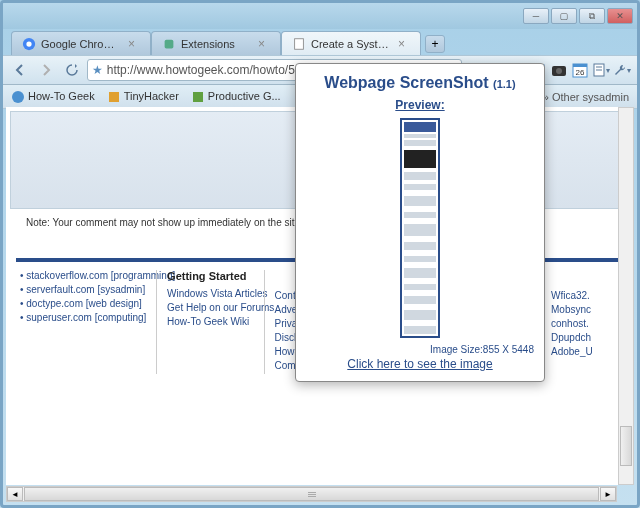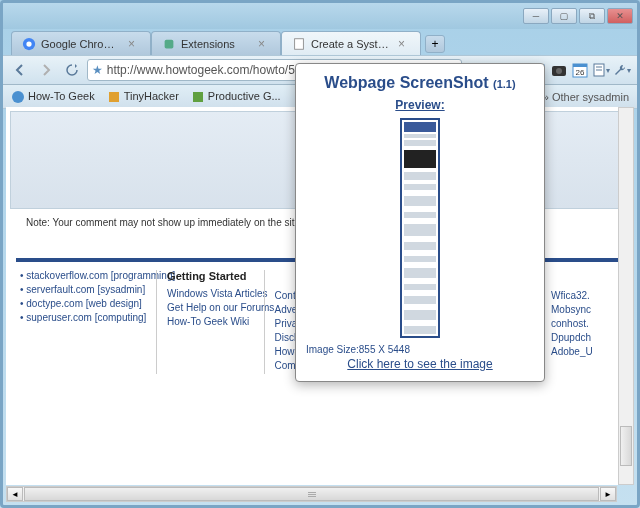--- a/index.html
+++ b/index.html
@@ -39,21 +39,21 @@
 .footer-col li::before{content:"• ";color:#2a4d8a}
 .footer-col.nobullet li::before{content:""}
 .copyright{text-align:center;font-size:10px;color:#333;margin-top:12px;padding-top:6px;border-top:1px solid #2a4d8a;border-bottom:4px solid #2a4d8a;padding-bottom:6px;margin-left:10px;margin-right:10px}
 .popup{position:absolute;top:60px;left:292px;width:250px;background:#fff;border:1px solid #888;border-radius:4px;box-shadow:0 3px 12px rgba(0,0,0,0.3);padding:10px;z-index:100}
 .popup::before{content:"";position:absolute;top:-8px;right:20px;border:8px solid transparent;border-bottom-color:#fff}
 .popup-title{font-size:16px;font-weight:bold;color:#2a4d8a;text-align:center}
 .popup-ver{font-size:11px;font-weight:bold;color:#2a4d8a}
 .popup-preview-label{font-size:12px;font-weight:bold;color:#2a4d8a;text-align:center;text-decoration:underline;margin-top:6px}
 .preview-img{width:40px;height:220px;margin:6px auto;border:2px solid #2a4d8a;background:#fff;display:block;position:relative;overflow:hidden}
 .preview-img div{position:absolute;left:2px;right:2px;background:#d0d8e0}
-.popup-size{font-size:10px;color:#2a4d8a;text-align:left;margin-top:4px}
+.popup-size{font-size:10px;color:#2a4d8a;text-align:right;margin-top:4px}
 .popup-link{font-size:12px;color:#2a4d8a;text-align:center;text-decoration:underline;cursor:pointer;margin-top:2px}
 .scrollbar-h{position:absolute;bottom:3px;left:3px;right:20px;height:16px;background:#f0f0f0;border:1px solid #ccc;display:flex;align-items:center}
 .sb-btn{width:16px;height:14px;background:linear-gradient(180deg,#f8f8f8,#e0e0e0);border:1px solid #bbb;font-size:8px;display:flex;align-items:center;justify-content:center}
 .sb-thumb{flex:1;height:14px;background:linear-gradient(180deg,#f0f0f0,#d8d8d8);border:1px solid #bbb;margin:0 1px;position:relative}
 .sb-thumb::after{content:"";position:absolute;left:50%;top:50%;transform:translate(-50%,-50%);width:8px;height:6px;background:repeating-linear-gradient(0deg,#aaa 0 1px,transparent 1px 2px)}
 .scrollbar-v{position:absolute;right:3px;top:104px;bottom:20px;width:16px;background:#f0f0f0;border:1px solid #ccc}
 .sb-v-thumb{position:absolute;left:1px;right:1px;bottom:18px;height:40px;background:linear-gradient(90deg,#f0f0f0,#d8d8d8);border:1px solid #bbb}
 svg{display:block}
 </style>
 </head>

